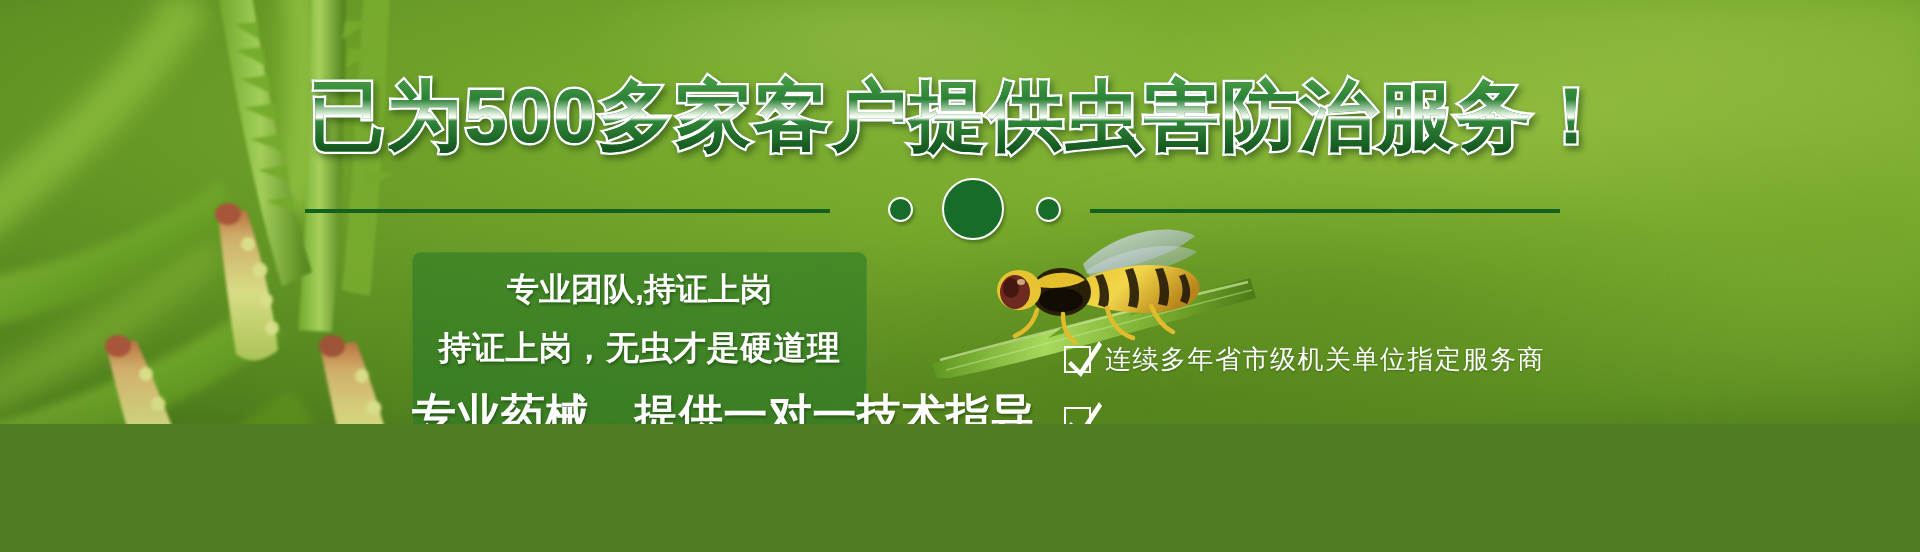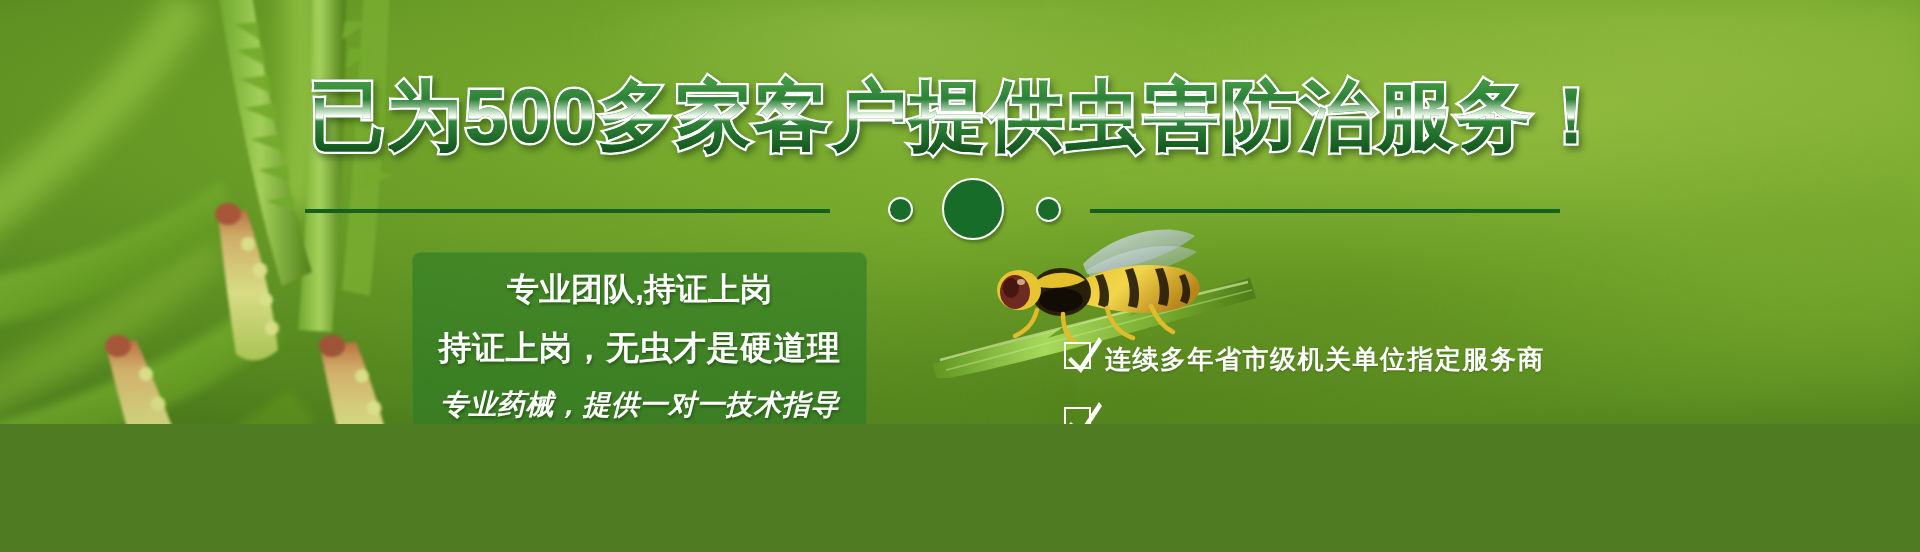--- a/index.html
+++ b/index.html
@@ -112,25 +112,25 @@
   #feature-card .line {
     position:absolute; left:0; width:455px;
     text-align:center;
     color:#ffffff;
     font-weight:bold;
     white-space:nowrap;
     text-shadow:1px 2px 3px rgba(10,40,5,.45);
   }
   #feature-card .l1 { top:16px; font-size:32px; }
   #feature-card .l2 { top:74px; font-size:33px; letter-spacing:.5px; }
-  #feature-card .l3 { top:134px; font-size:28px; letter-spacing:.5px;font-style:italic; }
+  #feature-card .l3 { top:134px; font-size:44px; letter-spacing:.5px; }
 
   
   #checklist { position:absolute; left:1064px; top:342px; }
-  .check-row { display:flex; align-items:flex-start; margin-bottom:30px;font-weight:bold; }
+  .check-row { display:flex; align-items:center; margin-bottom:30px; }
   .check-box {
     width:27px; height:27px;
     border:2px solid #ffffff;
     position:relative;
     flex:0 0 auto;
     margin-right:14px;
   }
   .check-box svg { position:absolute; left:2px; top:-9px; }
   .check-label {
     color:#ffffff;

